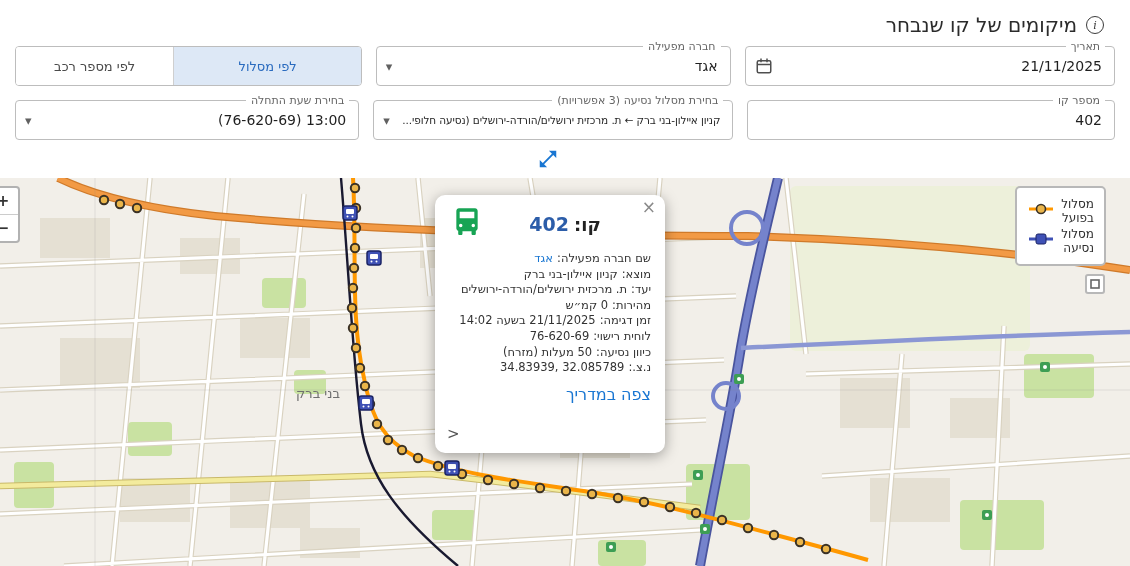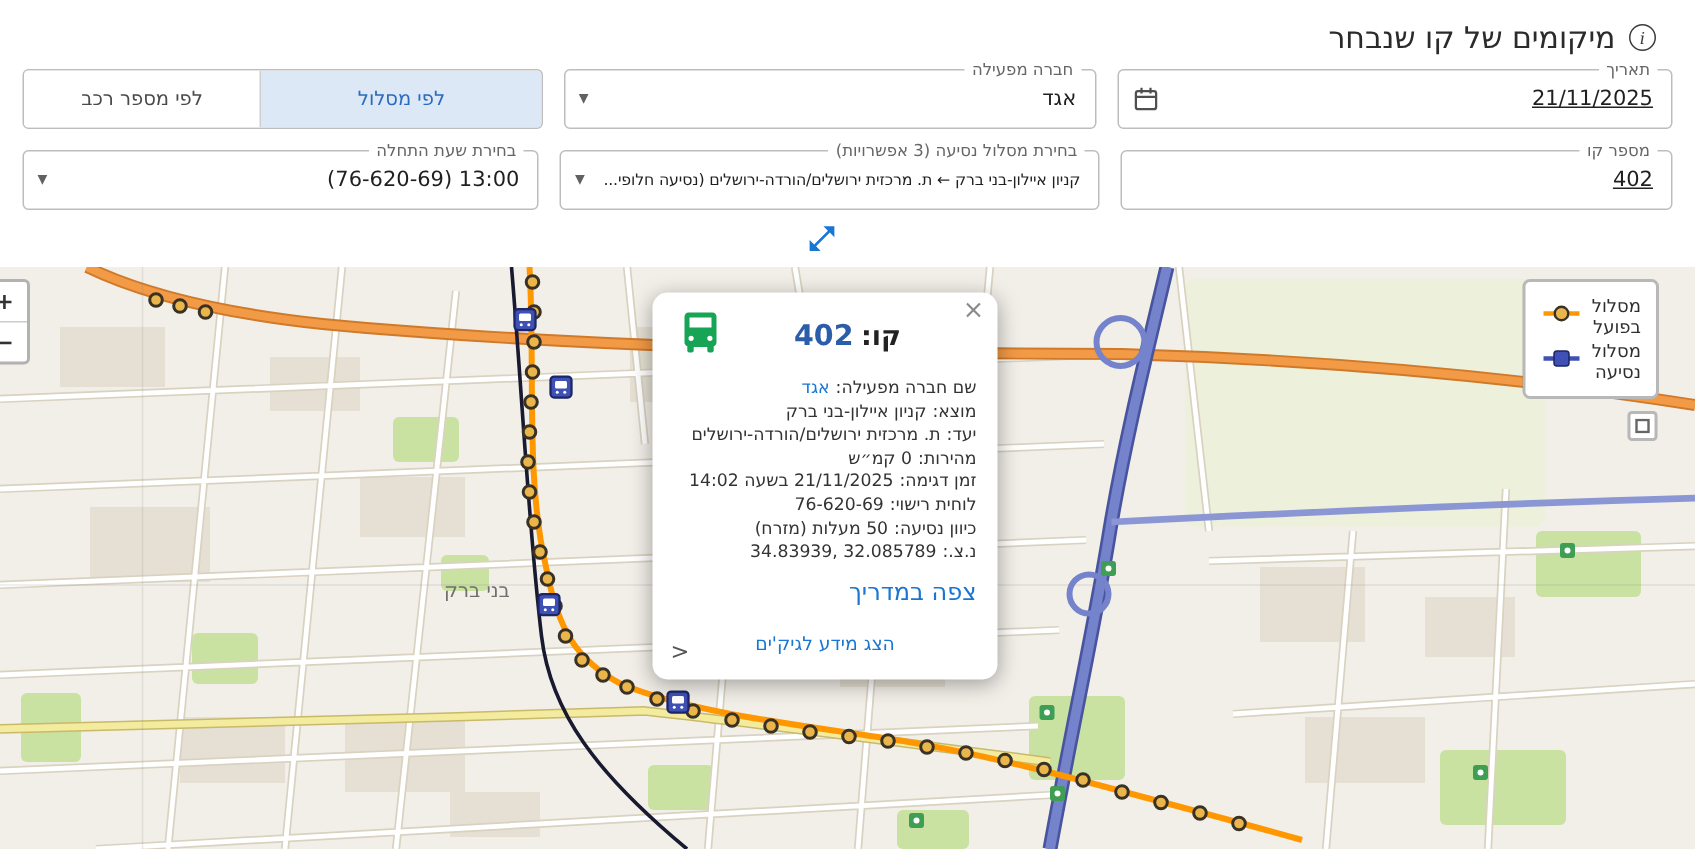--- a/index.html
+++ b/index.html
@@ -11,21 +11,21 @@
   
   .hdr{display:flex;align-items:center;gap:9px;padding:10px 26px 0 0;height:30px;}
   .info-icon{width:18px;height:18px;border:1.6px solid #3c3c3c;border-radius:50%;
     display:flex;align-items:center;justify-content:center;font-size:11px;
     font-family:"DejaVu Serif",serif;font-style:italic;color:#3c3c3c;box-sizing:border-box;cursor:pointer;}
   .title{font-size:20px;font-weight:400;color:#2b2b2b;margin:0;}
 
   
   .filters{margin:6px 15px 0;display:flex;flex-direction:column;gap:14px;}
   .frow{display:flex;gap:14px;}
-  .c1{width:376px;text-decoration:underline;}.c2{width:360px;}.c3{width:352px;}
+  .c1{width:376px;}.c2{width:360px;}.c3{width:352px;}
   .field{position:relative;height:40px;border:1px solid #bdbdbd;border-radius:4px;
     background:#fff;box-sizing:border-box;cursor:pointer;}
   .flabel{position:absolute;top:-7px;right:9px;background:#fff;padding:0 5px;
     font-size:11px;line-height:13px;color:#666;white-space:nowrap;}
   .fvalue{display:block;line-height:38px;padding:0 12px 0 34px;font-size:14px;
     color:#1f1f1f;white-space:nowrap;overflow:hidden;}
   .fvalue.small{font-size:10.5px;letter-spacing:-0.1px;text-align:center;}
   .caret{position:absolute;left:9px;top:50%;transform:translateY(-50%);
     color:#616161;font-size:13px;pointer-events:none;}
   .cal{position:absolute;left:9px;top:50%;transform:translateY(-50%);display:flex;}
@@ -357,17 +357,16 @@
         <div class="prow">
           <span class="plabel">כיוון נסיעה:</span>
           <span class="pvalue">50 מעלות (מזרח)</span>
         </div>
         <div class="prow">
           <span class="plabel">נ.צ.:</span>
           <span class="pvalue" dir="ltr">34.83939, 32.085789</span>
         </div>
       </div>
       <a class="popup-link guide">צפה במדריך</a>
-      <a class="popup-link geek">הצג מידע לגיק'ים</a>
       <button class="popup-prev">&lt;</button>
     </div>
   </div>
 </div>
 
 </body></html>

